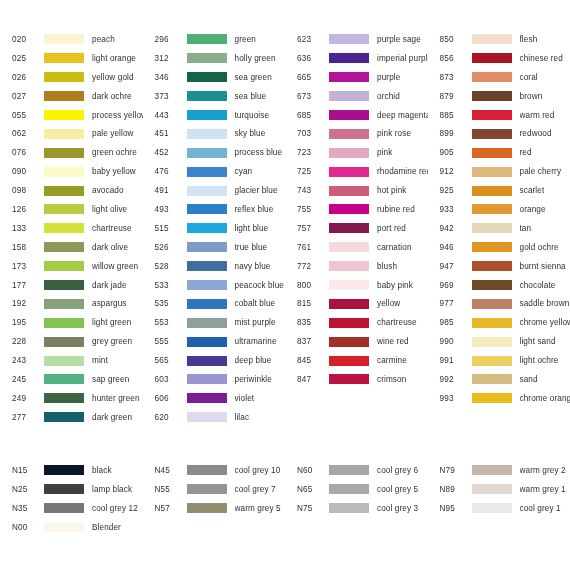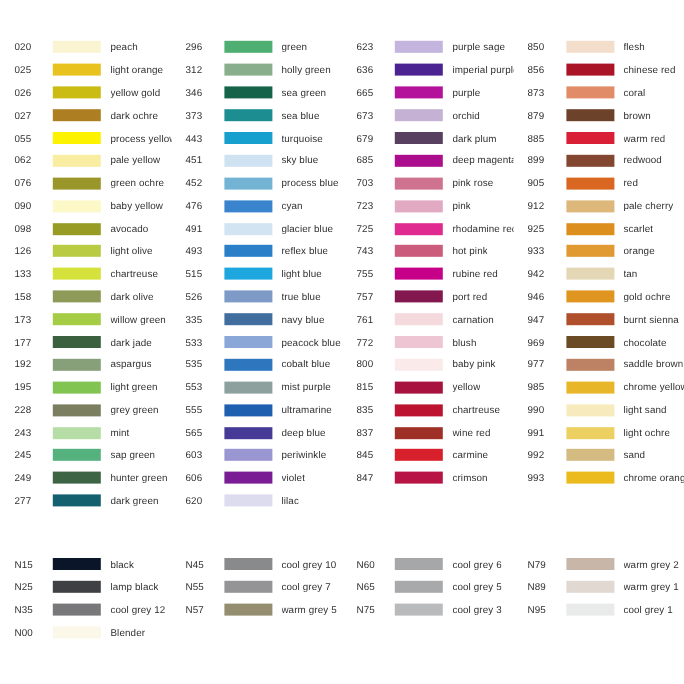--- a/index.html
+++ b/index.html
@@ -247,21 +247,21 @@
           <div class="code">515</div>
           <div class="chip" style="background: rgb(30, 167, 222);"></div>
           <div class="cname">light blue</div>
         </div>
         <div class="swatch-row">
           <div class="code">526</div>
           <div class="chip" style="background: rgb(126, 155, 200);"></div>
           <div class="cname">true blue</div>
         </div>
         <div class="swatch-row">
-          <div class="code">335</div>
+          <div class="code">528</div>
           <div class="chip" style="background: rgb(65, 110, 159);"></div>
           <div class="cname">navy blue</div>
         </div>
         <div class="swatch-row">
           <div class="code">533</div>
           <div class="chip" style="background: rgb(139, 167, 216);"></div>
           <div class="cname">peacock blue</div>
         </div>
         <div class="swatch-row">
           <div class="code">535</div>
@@ -312,25 +312,20 @@
         </div>
         <div class="swatch-row">
           <div class="code">665</div>
           <div class="chip" style="background: rgb(180, 18, 155);"></div>
           <div class="cname">purple</div>
         </div>
         <div class="swatch-row">
           <div class="code">673</div>
           <div class="chip" style="background: rgb(197, 177, 212);"></div>
           <div class="cname">orchid</div>
-        </div>
-        <div class="swatch-row">
-          <div class="code">679</div>
-          <div class="chip" style="background: rgb(88, 65, 96);"></div>
-          <div class="cname">dark plum</div>
         </div>
         <div class="swatch-row">
           <div class="code">685</div>
           <div class="chip" style="background: rgb(172, 13, 140);"></div>
           <div class="cname">deep magenta</div>
         </div>
         <div class="swatch-row">
           <div class="code">703</div>
           <div class="chip" style="background: rgb(207, 114, 144);"></div>
           <div class="cname">pink rose</div>

